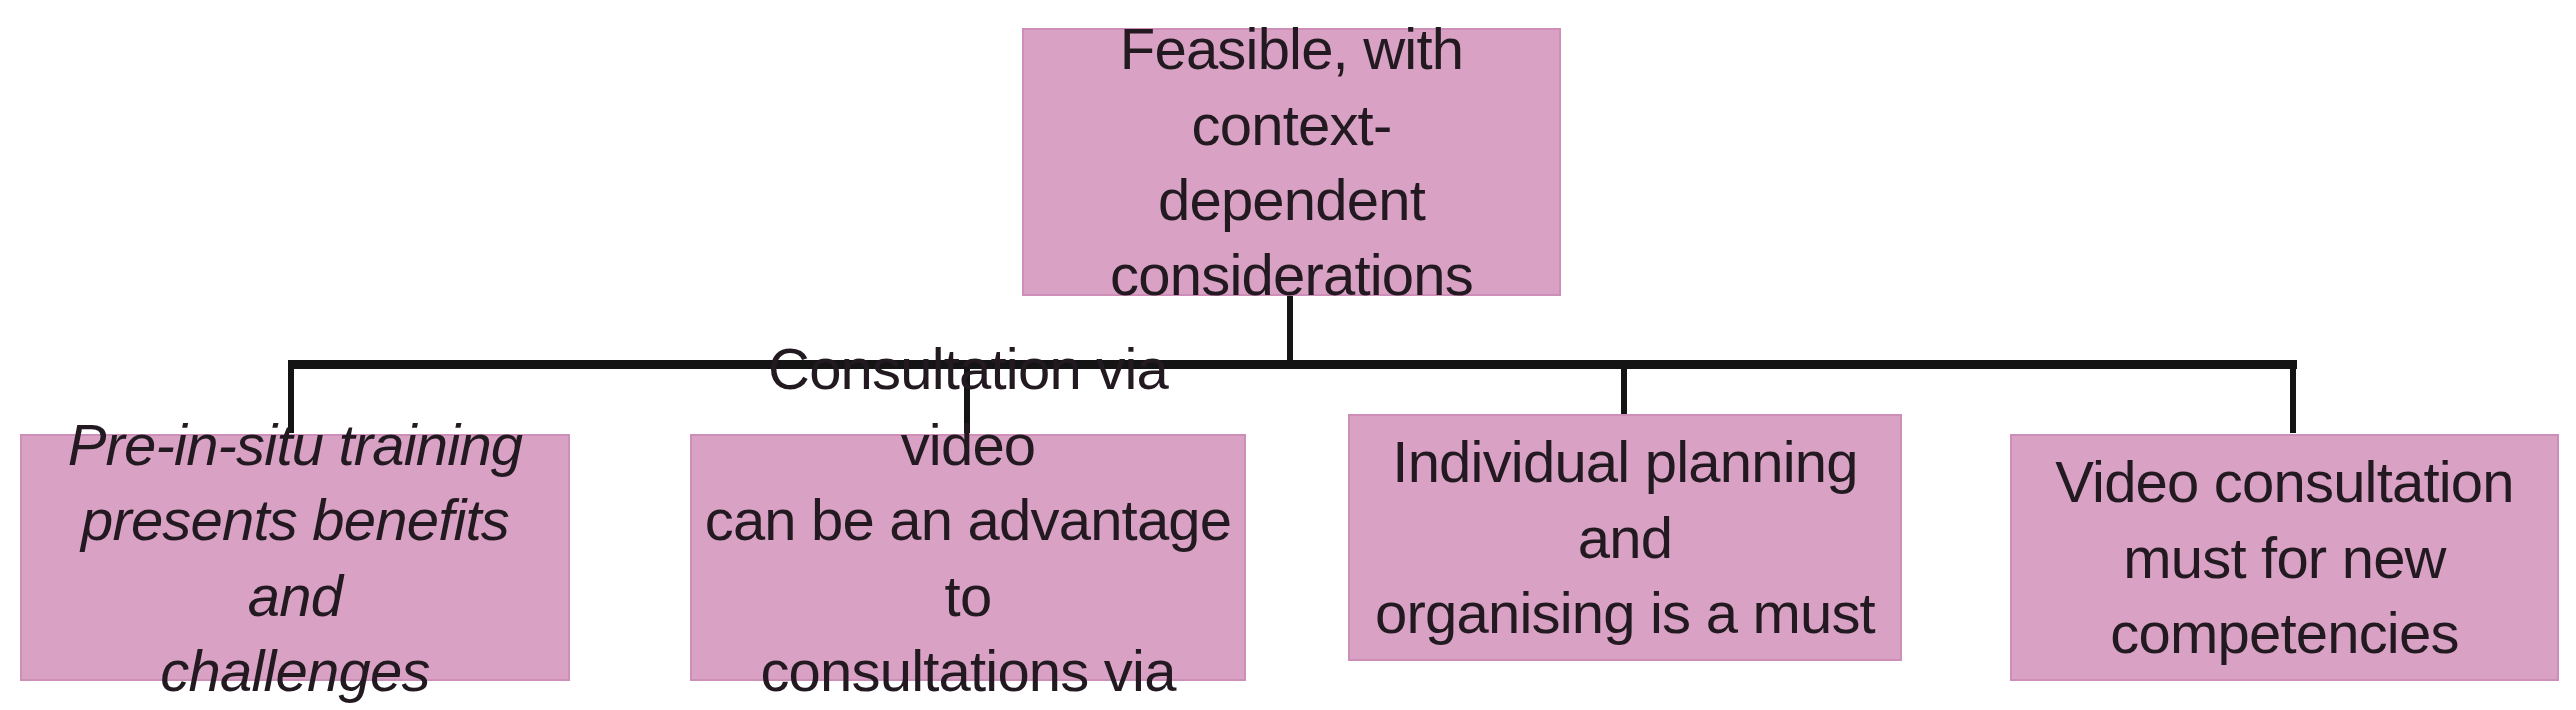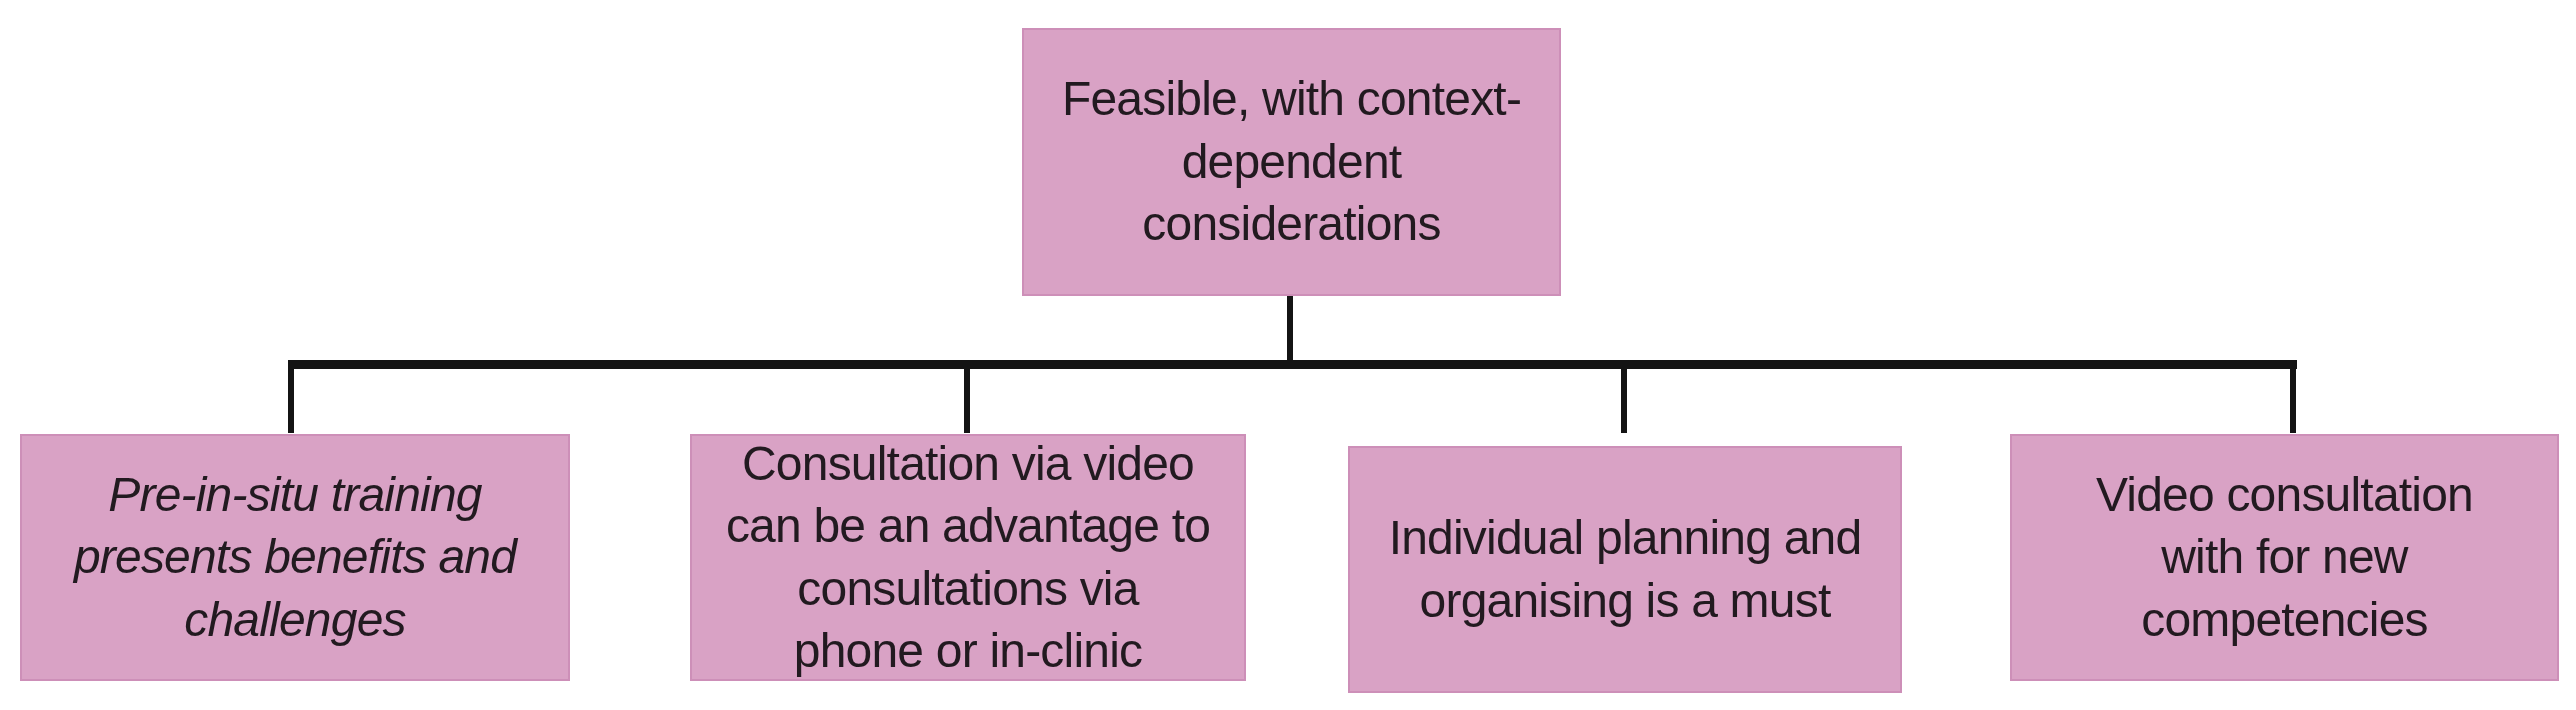--- a/index.html
+++ b/index.html
@@ -21,35 +21,35 @@
     border: 2.4px solid #cd8fb8;
     box-sizing: border-box;
     display: flex;
     align-items: center;
     justify-content: center;
     text-align: center;
   }
   .node-label {
     white-space: pre-line;
     color: #221a20;
-    font-size: 48px;
+    font-size: 58px;
     line-height: 1.3;
     letter-spacing: -0.8px;
     font-weight: 400;
     padding: 0 4.8px;
   }
   .connector {
     position: absolute;
     background: #141414;
   }
   
   .node-root   { left: 1022px; top: 28px;  width: 539px; height: 268px; }
   .node-c1     { left: 20px;   top: 434px; width: 550px; height: 247px; font-style: italic; }
   .node-c2     { left: 690px;  top: 434px; width: 556px; height: 247px; }
-  .node-c3     { left: 1348px; top: 446px; width: 554px; height: 247px; justify-content: center; }
+  .node-c3     { left: 1348px; top: 414px; width: 554px; height: 247px; justify-content: center; }
   .node-c4     { left: 2010px; top: 434px; width: 549px; height: 247px; }
   .conn-stem   { left: 1287px; top: 296px; width: 6.4px;    height: 73px; }
   .conn-hbar   { left: 288px;  top: 360px; width: 2009px; height: 8.8px; }
   .conn-drop-1 { left: 288px;  top: 360px; width: 6.4px;    height: 73px; }
   .conn-drop-2 { left: 964px; top: 360px; width: 6.4px;    height: 73px; }
   .conn-drop-3 { left: 1621px; top: 360px; width: 6.4px;    height: 73px; }
   .conn-drop-4 { left: 2290px; top: 360px; width: 6.4px;    height: 73px; }
 </style>
 </head>
 <body>
@@ -82,18 +82,18 @@
 phone or in-clinic</div>
   </div>
 
   <div class="node node-c3">
     <div class="node-label">Individual planning and
 organising is a must</div>
   </div>
 
   <div class="node node-c4">
     <div class="node-label">Video consultation
-with for new
+must for new
 competencies</div>
   </div>
 
 </div>
 
 
 </body></html>

